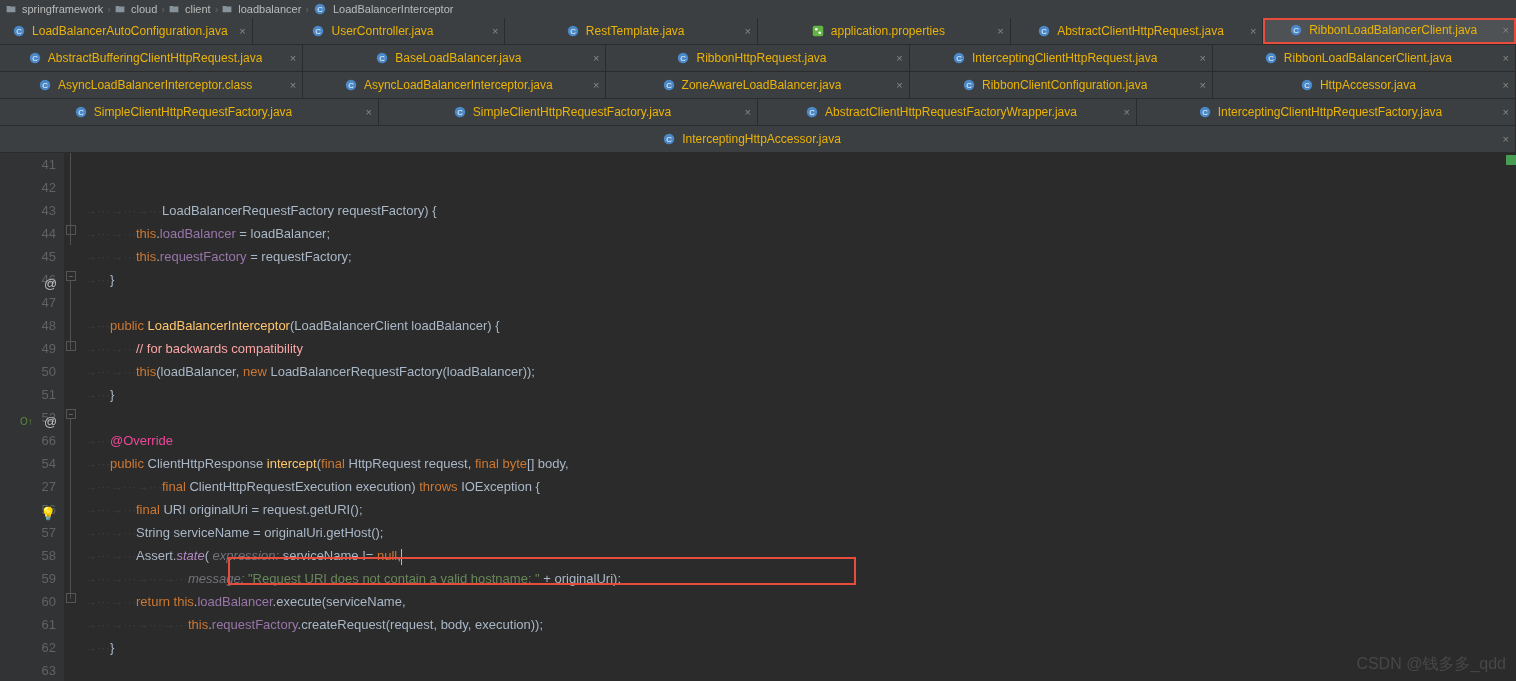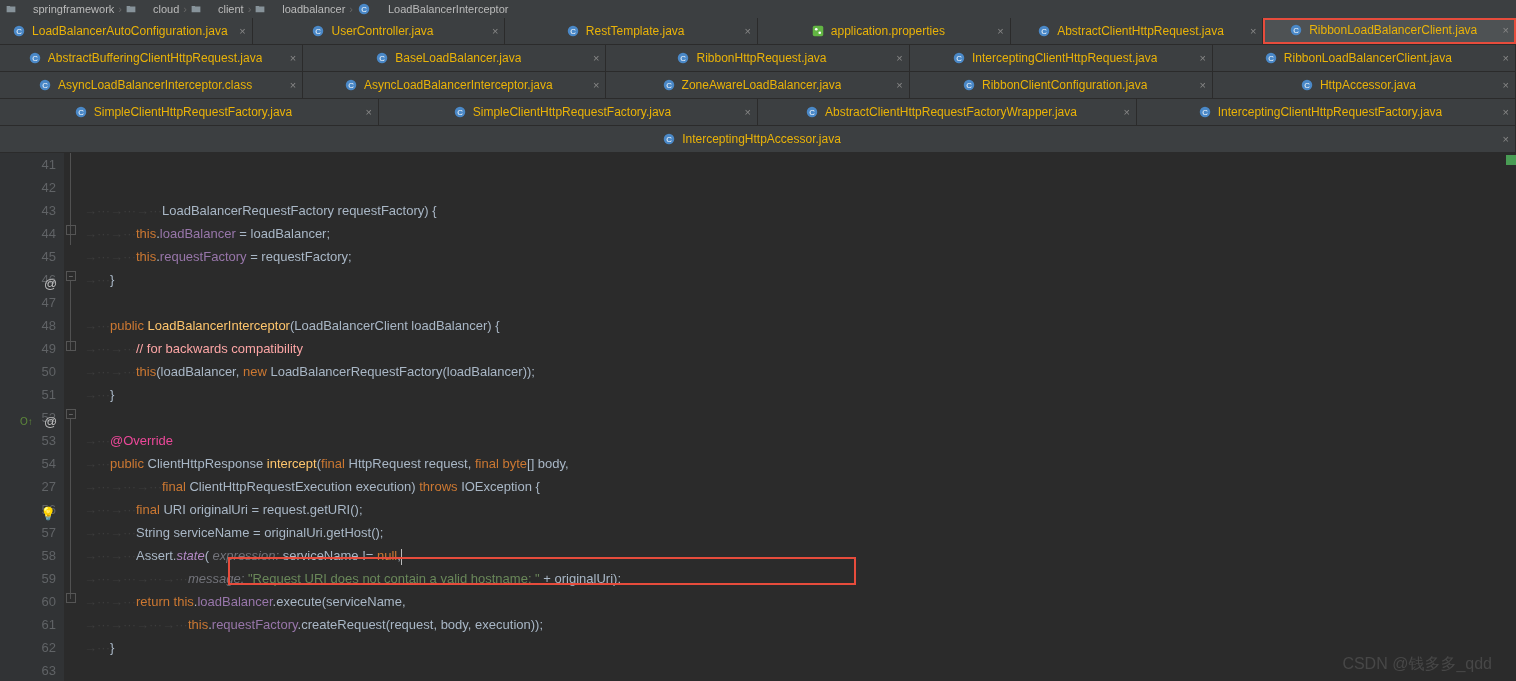--- a/index.html
+++ b/index.html
@@ -1,21 +1,21 @@
 <!DOCTYPE html>
 <html><head>
 <meta charset="utf-8">
 <style>
 * { margin: 0; padding: 0; box-sizing: border-box; font-family: "Segoe UI", Arial, sans-serif; }
 body { background: #2b2b2b; color: #a9b7c6; font-size: 12px; overflow: hidden; width: 1516px; height: 681px; }
 
 .breadcrumbs { height: 18px; background: #3c3f41; display: flex; align-items: center; padding: 0 6px; font-size: 11px; color: #bbb; gap: 4px; }
 .breadcrumbs .sep { color: #666; }
 .breadcrumbs .folder-ic { width: 10px; height: 10px; display: inline-block; }
-.breadcrumbs .item { display: flex; align-items: center; gap: 17px; cursor: pointer; }
+.breadcrumbs .item { display: flex; align-items: center; gap: 6px; cursor: pointer; }
 
 .tabs-area { background: #3c3f41; }
 .tab-row { display: flex; border-bottom: 1px solid #2b2b2b; }
 .tab { flex: 1; height: 26px; display: flex; align-items: center; justify-content: center; gap: 6px; border-right: 1px solid #2b2b2b; position: relative; cursor: pointer; padding: 0 20px 0 8px; overflow: hidden; }
 .tab.active { background: #4e5254; border-bottom: 2px solid #3c87c7; }
 .tab.highlighted { outline: 2px solid #e74c3c; outline-offset: -2px; }
 .tab .close { position: absolute; right: 6px; color: #888; font-size: 11px; cursor: pointer; }
 .tab .tlabel { color: #eab308; font-size: 12px; white-space: nowrap; overflow: hidden; text-overflow: ellipsis; }
 .ic { width: 14px; height: 14px; flex-shrink: 0; }
 
@@ -40,21 +40,21 @@
 .ann { color: #ec4899; }
 .param { color: #72737a; font-style: italic; }
 .fld { color: #9876aa; }
 .cls { color: #a9b7c6; }
 .st-it { color: #b389c5; font-style: italic; margin-top: 8px; }
 .caret { border-left: 1px solid #bbb; display: inline-block; height: 16px; vertical-align: middle; }
 
 .red-box { position: absolute; border: 2px solid #e74c3c; pointer-events: none; }
 .status-strip { position: absolute; right: 0; top: 0; width: 12px; height: 100%; }
 .status-ok { position: absolute; right: 0; top: 2px; width: 10px; height: 10px; background: #499c54; }
-.watermark { position: absolute; right: 24px; bottom: 6px; color: #5a5a5a; font-size: 16px; font-family: Arial; opacity: .6; }
+.watermark { position: absolute; right: 10px; bottom: 6px; color: #5a5a5a; font-size: 16px; font-family: Arial; opacity: .6; }
 </style>
 </head>
 <body>
 
 <div class="breadcrumbs">
   <span class="item">
     <svg class="folder-ic" viewBox="0 0 16 16">
         <path fill="#87939a" d="M1 3h5l1 1h8v9H1z"></path>
       </svg>
     <span>springframework</span>
@@ -279,21 +279,21 @@
       <div class="ln">43</div>
       <div class="ln">44</div>
       <div class="ln">45</div>
       <div class="ln"><span class="at">@</span>46</div>
       <div class="ln">47</div>
       <div class="ln">48</div>
       <div class="ln">49</div>
       <div class="ln">50</div>
       <div class="ln">51</div>
       <div class="ln"><span class="override">O↑</span><span class="at">@</span>52</div>
-      <div class="ln">53</div>
+      <div class="ln">66</div>
       <div class="ln">54</div>
       <div class="ln">27</div>
       <div class="ln"><span class="bulb">💡</span>56</div>
       <div class="ln">57</div>
       <div class="ln">58</div>
       <div class="ln">59</div>
       <div class="ln">60</div>
       <div class="ln">61</div>
       <div class="ln">62</div>
       <div class="ln">63</div>

